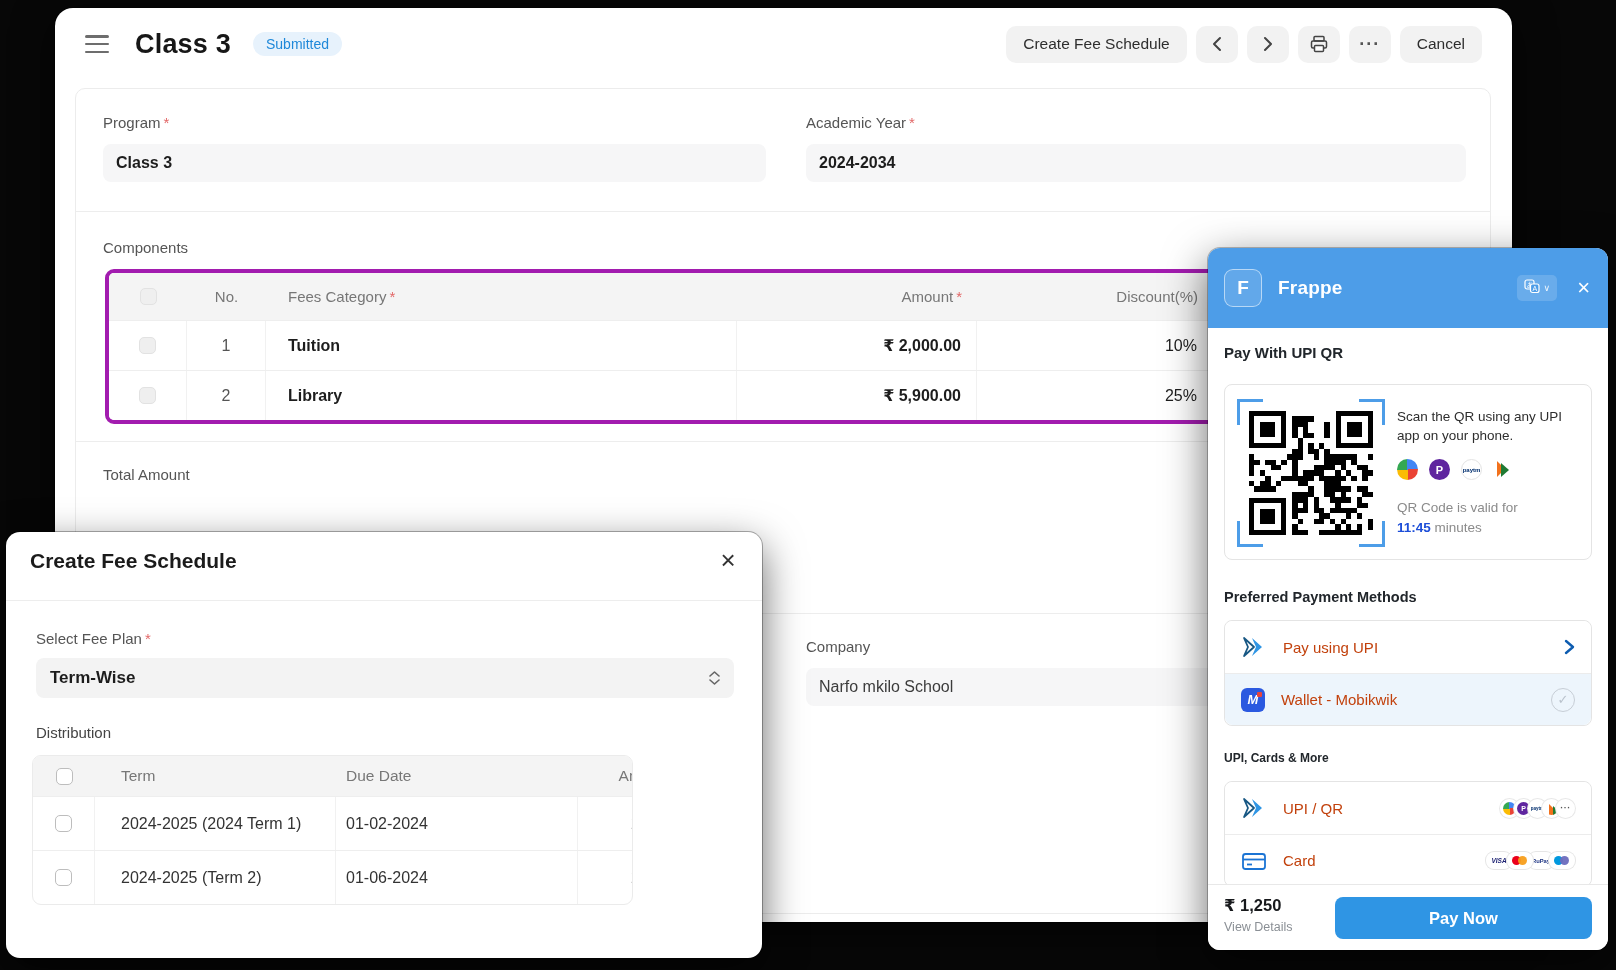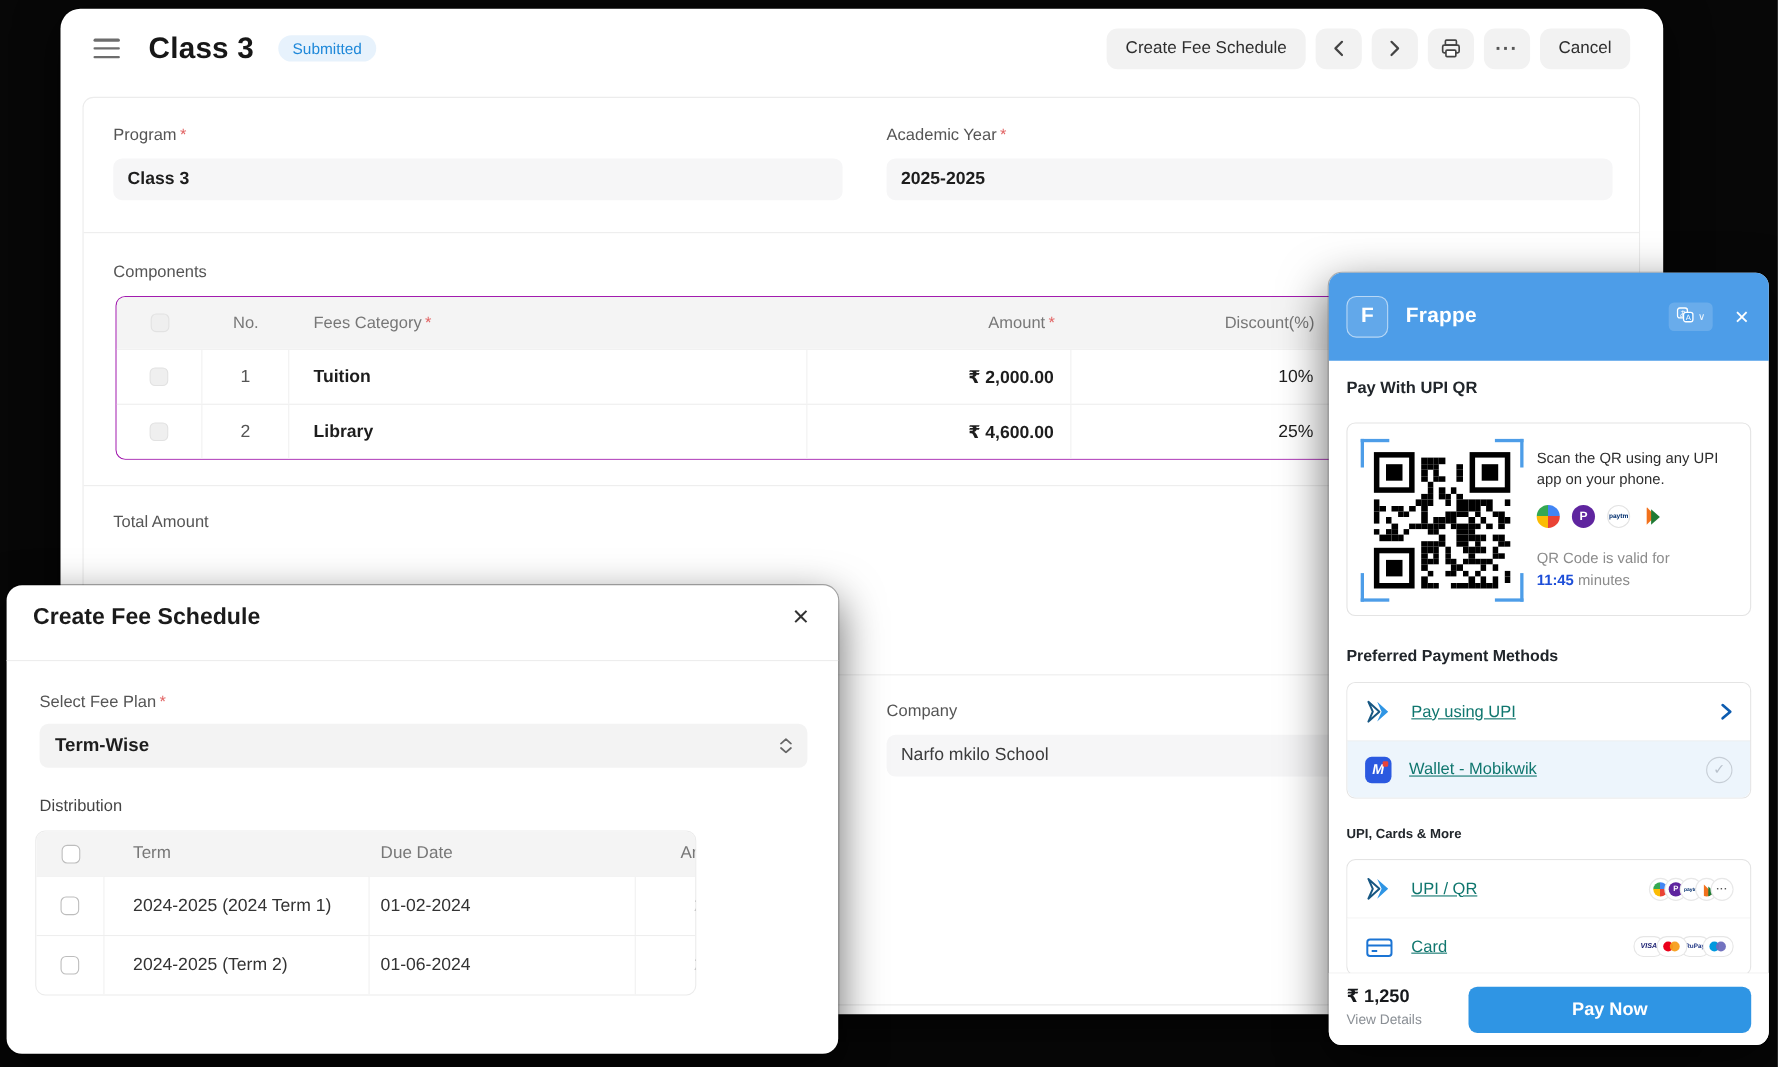--- a/index.html
+++ b/index.html
@@ -24,21 +24,21 @@
   .form-card { position:absolute; left:20px; top:80px; width:1416px; height:826px; border:1px solid #ececec; border-radius:10px; background:#fff; }
   .hdiv { position:absolute; left:0; right:0; height:1px; background:#ededed; }
   .field-label { position:absolute; font-size:15px; color:#555; }
   .req { color:#e26767; margin-left:3px; }
   .input { position:absolute; height:38px; background:#f6f6f7; border-radius:8px; display:flex; align-items:center; padding:0 13px;
     font-size:16px; color:#1d1d1d; }
   .input.bold { font-weight:700; }
   .input.muted { color:#828282; }
 
   
-  .grid-table { position:absolute; left:29px; top:180px; width:1361px; border:1px solid #a21caf; border-radius:9px; overflow:hidden; background:#fff; }
+  .grid-table { position:absolute; left:29px; top:180px; width:1361px; border:4px solid #a21caf; border-radius:9px; overflow:hidden; background:#fff; }
   .g-row { display:grid; grid-template-columns:78px 79px 471px 240px 236px 1fr; align-items:stretch; }
   .g-head { background:#f4f4f4; height:47px; color:#777; font-size:15px; }
   .g-body-row { height:50px; border-top:1px solid #eeeeee; background:#fff; font-size:16px; color:#1d1d1d; }
   .g-cell { display:flex; align-items:center; }
   .g-body-row .g-cell { border-right:1px solid #f1f1f1; }
   .g-body-row .g-cell:last-child { border-right:none; }
   .c-center { justify-content:center; }
   .c-left { padding-left:22px; }
   .c-right { justify-content:flex-end; padding-right:15px; }
   .num { color:#555; }
@@ -107,21 +107,21 @@
   .bhim::before { content:""; position:absolute; left:4px; top:2px; border-left:8px solid #f2711c; border-top:8px solid transparent; border-bottom:8px solid transparent; }
   .bhim::after { content:""; position:absolute; left:8px; top:4px; border-left:8px solid #1f7a33; border-top:7px solid transparent; border-bottom:7px solid transparent; }
   .valid-text { margin-top:18px; font-size:13.5px; color:#8b8b8b; line-height:20px; }
   .valid-time { color:#1d4ed8; font-weight:700; }
 
   .pm-row { height:52px; display:flex; align-items:center; padding:0 16px; position:relative; cursor:pointer; background:#fff; }
   .pm-row + .pm-row { border-top:1px solid #ececec; }
   .pm-row.selected { background:#edf5fc; }
   .pm-row:first-child { border-radius:8px 8px 0 0; }
   .pm-row:last-child { border-radius:0 0 8px 8px; }
-  .pm-label { font-size:15px; color:#0f766e; margin-left:16px;text-decoration:underline; }
+  .pm-label { font-size:15px; color:#c2410c; margin-left:16px; }
   .pm-right { margin-left:auto; display:flex; align-items:center; }
   .upi-icon { width:26px; height:22px; flex:0 0 auto; }
   .card-icon { width:26px; height:22px; flex:0 0 auto; }
   .check-circle { width:24px; height:24px; border-radius:50%; border:1.5px solid #c7ced6; color:#b9c2cc; font-size:13px; display:flex; align-items:center; justify-content:center; }
   .mobikwik-icon { width:24px; height:24px; border-radius:6px; background:#2b59e0; position:relative; color:#fff; font-weight:700; font-style:italic; font-size:13px; display:flex; align-items:center; justify-content:center; }
   .mobikwik-icon::after { content:""; position:absolute; right:3px; top:4px; width:5px; height:5px; background:#e8443a; border-radius:1px; }
   .mini-chip { width:19px; height:19px; border-radius:50%; background:#fff; box-shadow:0 0 0 1px #e8e8e8; margin-left:-5px; display:flex; align-items:center; justify-content:center; flex:0 0 auto; position:relative; }
   .mini-chip:first-child { margin-left:0; }
   .mini-chip.more { color:#555; font-size:9px; font-weight:700; letter-spacing:.5px; }
   .visa-pill { width:26px; height:17px; border-radius:8px; background:#fff; box-shadow:0 0 0 1px #e6e6e6; color:#1a1f71; font-size:6.5px; font-weight:700; font-style:italic; display:flex; align-items:center; justify-content:center; margin-left:-5px; }
@@ -188,21 +188,21 @@
     <div class="form-card">
 
       <div class="field-label" style="left:27px; top:25px;">
         <span>Program</span><span class="req">*</span>
       </div>
       <div class="input bold" style="left:27px; top:55px; width:663px;">Class 3</div>
 
       <div class="field-label" style="left:730px; top:25px;">
         <span>Academic Year</span><span class="req">*</span>
       </div>
-      <div class="input bold" style="left:730px; top:55px; width:660px;">2025-2025</div>
+      <div class="input bold" style="left:730px; top:55px; width:660px;">2024-2034</div>
 
       <div class="hdiv" style="top:122px;"></div>
 
       <div class="field-label" style="left:27px; top:150px;">Components</div>
 
       <div class="grid-table">
         <div class="g-row g-head">
           <div class="g-cell c-center">
               <span class="cb"></span>
             </div>
@@ -227,21 +227,21 @@
           <div class="g-cell c-right amt">₹ 2,000.00</div>
           <div class="g-cell c-right">10%</div>
           <div class="g-cell"></div>
         </div>
         <div class="g-row g-body-row">
           <div class="g-cell c-center">
               <span class="cb"></span>
             </div>
           <div class="g-cell c-center num">2</div>
           <div class="g-cell c-left cat">Library</div>
-          <div class="g-cell c-right amt">₹ 4,600.00</div>
+          <div class="g-cell c-right amt">₹ 5,900.00</div>
           <div class="g-cell c-right">25%</div>
           <div class="g-cell"></div>
         </div>
       </div>
 
       <div class="hdiv" style="top:352px;"></div>
 
       <div class="field-label" style="left:27px; top:377px;">Total Amount</div>
 
       <div class="hdiv" style="top:524px;"></div>

